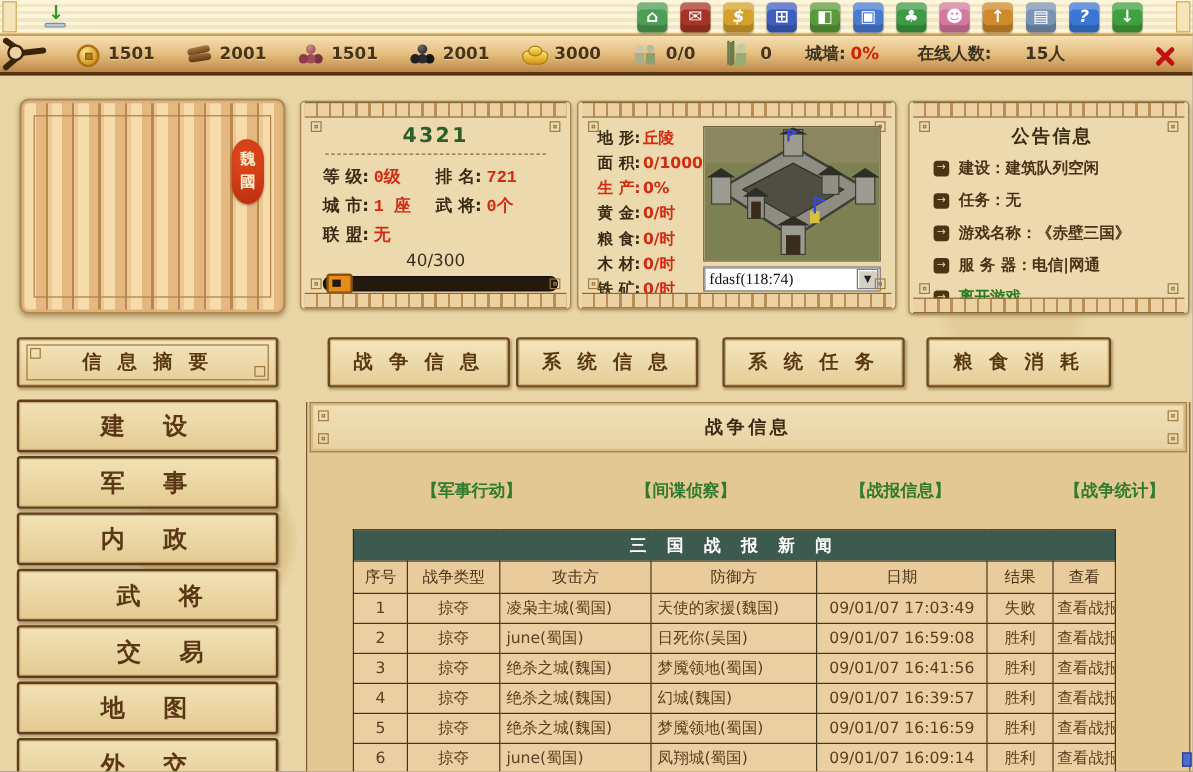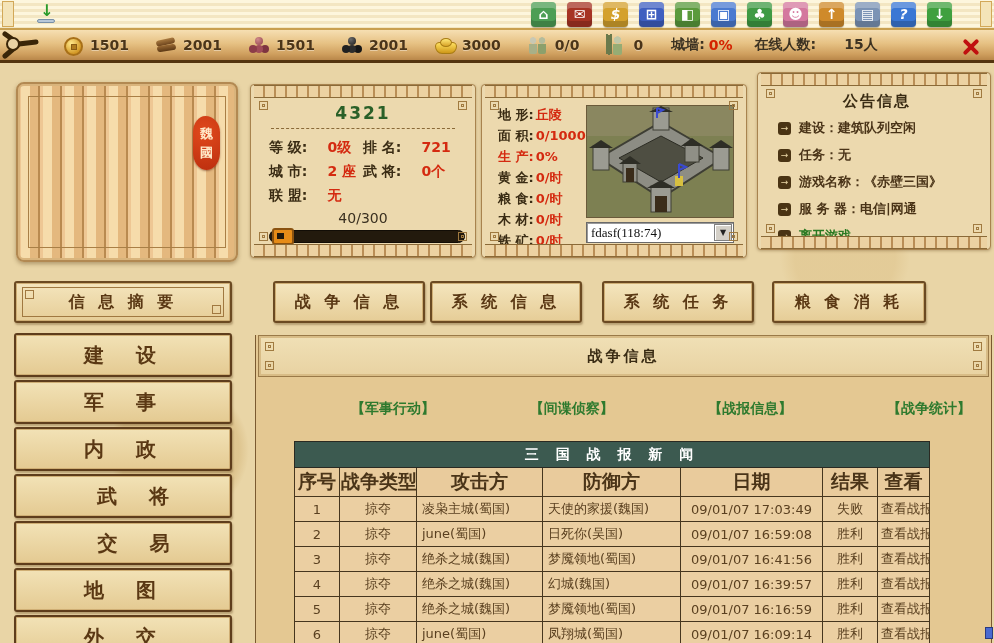--- a/index.html
+++ b/index.html
@@ -70,41 +70,41 @@
   #seal{position:absolute;right:16px;top:32px;width:27px;height:54px;background:radial-gradient(circle at 40% 30%,#e0491c,#bc2e0e);
     border-radius:46% 54% 50% 50%/30% 30% 32% 32%;color:#ffe9c8;font-size:13px;font-weight:bold;
     display:flex;flex-direction:column;align-items:center;justify-content:center;line-height:1.5;box-shadow:0 1px 2px rgba(90,30,10,.5);}
   
   #playerpanel{left:250px;top:84px;width:226px;height:174px;}
   .pbody{position:absolute;inset:14px 8px;padding:4px 10px 0 10px;}
   #playername{text-align:center;font-size:17px;font-weight:bold;color:#2a6028;letter-spacing:2px;}
   .dashes{border-top:1px dashed #8a6a38;margin:5px 2px 7px 2px;}
   #pstats{display:flex;flex-wrap:wrap;}
   .pstat{width:50%;padding:3px 0;font-size:14px;font-weight:bold;color:#3a2c14;white-space:nowrap;}
-  .pstat .v{color:#d42a10;margin-left:20px;}
+  .pstat .v{color:#d42a10;margin-left:4px;font-family:Liberation Mono, monospace;}
   #progresstext{text-align:center;font-size:14px;color:#3a3020;margin-top:2px;}
   .pbar{position:relative;margin:4px auto 0 auto;width:196px;height:13px;background:#231a0d;border-radius:7px;border:1px solid #120d06;}
   .pbar .pkey{position:absolute;left:2px;top:-3px;width:22px;height:17px;background:#e68c18;border:2px solid #8a5210;border-radius:3px;}
   .pbar .pkey::after{content:"";position:absolute;left:3px;top:3px;width:7px;height:6px;background:#231a0d;}
   
   #citypanel{left:481px;top:84px;width:266px;height:174px;}
   #citybody{position:absolute;inset:14px 8px;display:flex;padding:6px 4px 0 8px;}
   #citystats{width:104px;display:flex;flex-direction:column;gap:1px;}
   .cstat{font-size:13px;font-weight:bold;color:#3a2c14;white-space:nowrap;padding:1px 0;}
   .cstat .v{color:#d42a10;margin-left:2px;}
   .cstat.redlab{color:#d42a10;}
   #cityright{flex:1;display:flex;flex-direction:column;align-items:center;}
   #citymap{width:148px;height:114px;border:1px solid #6a5a3a;overflow:hidden;}
   #cityselect{margin-top:4px;width:148px;height:21px;background:#fff;border:1px solid #6a6a6a;display:flex;align-items:center;cursor:pointer;
      box-shadow:inset 1px 1px 0 #9a9a9a;}
   #cityselect .seltext{flex:1;font-family:Liberation Serif, serif;font-size:13px;color:#111;padding-left:4px;white-space:nowrap;overflow:hidden;}
   #cityselect .selbtn{width:18px;height:17px;margin-right:1px;background:#d4d0c8;border:1px solid #808080;
      box-shadow:inset 1px 1px 0 #fff;display:flex;align-items:center;justify-content:center;font-size:8px;color:#222;}
   
-  #noticepanel{left:757px;top:72px;width:234px;height:178px;}
+  #noticepanel{left:757px;top:84px;width:234px;height:178px;}
   #noticebody{position:absolute;inset:14px 8px;padding:5px 6px 0 12px;}
   #noticetitle{text-align:center;font-size:15px;font-weight:bold;color:#3a2c14;letter-spacing:2px;margin-bottom:8px;}
   .nitem{display:flex;align-items:center;gap:8px;margin-bottom:9px;cursor:default;}
   .nbullet{width:13px;height:13px;background:#4a3414;border-radius:3px;color:#ecd9a8;font-size:9px;line-height:13px;text-align:center;flex:none;}
   .ntext{font-size:13px;font-weight:bold;color:#4a3418;white-space:nowrap;}
   .nitem.green .ntext{color:#2a7a22;cursor:pointer;}
   
   .tabbtn{position:absolute;top:281px;height:42px;cursor:pointer;
     background:linear-gradient(#f4e5bd,#e6cd97);border:2px solid #6b4a22;border-radius:3px;
     box-shadow:inset 0 0 0 1px #cfae74,1px 2px 2px rgba(90,60,20,.35);
@@ -125,21 +125,21 @@
   #warpanel{position:absolute;left:255px;top:335px;width:737px;height:320px;background:#e4c892;border:1px solid #7a5a30;border-top:none;}
   #warheader{position:absolute;left:2px;right:2px;top:0;height:42px;background:linear-gradient(#f0e0b6,#e8d2a2);
     border:1px solid #9a7a48;box-shadow:inset 0 0 0 2px #d8bc86;display:flex;align-items:center;justify-content:center;}
   #warheader .lbl{font-size:15px;font-weight:bold;color:#3a2c14;letter-spacing:3px;}
   #warlinks{position:absolute;left:95px;right:20px;top:62px;height:24px;display:flex;justify-content:space-between;align-items:center;}
   .warlink{font-size:14px;font-weight:bold;color:#2e7a2e;cursor:pointer;white-space:nowrap;}
   
   #wartable{position:absolute;left:38px;top:106px;width:635px;border-collapse:collapse;table-layout:fixed;background:#ebcfa2;}
   #wartable th,#wartable td{border:1px solid #46361e;overflow:hidden;white-space:nowrap;}
   #wartable .ttl{height:26px;background:#3c5a50;color:#fff;font-size:14px;font-weight:bold;letter-spacing:6px;text-align:center;border:1px solid #2a2a22;}
-  #wartable thead th{height:27px;font-size:19px;font-weight:bold;color:#4a3418;text-align:center;background:#e9cb9c;}
+  #wartable thead th{height:27px;font-size:13px;font-weight:normal;color:#4a3418;text-align:center;background:#e9cb9c;}
   #wartable tbody td{height:25px;font-size:13px;color:#5a4020;text-align:center;padding:0 3px;}
   #wartable td.c-att,#wartable td.c-def{text-align:left;padding-left:5px;}
   #wartable td.c-view{cursor:pointer;text-align:right;}
   
   #scrollthumb{position:absolute;right:1px;bottom:4px;width:8px;height:12px;background:#4a6ad0;border:1px solid #2a3a80;}
   svg{display:block;}
 </style>
 </head>
 <body>
 
@@ -226,21 +226,21 @@
         </span>
         <span class="rgroup">
           <span class="ri ri-farmer"></span>
           <span class="rval">0</span>
         </span>
       </div>
     <span class="rtext" style="margin-left:28px;">
       <span>城墙:</span>
       <span class="redv">0%</span>
     </span>
-    <span class="rtext" style="margin-left:22px;gap:28px;">
+    <span class="rtext" style="margin-left:32px;gap:28px;">
       <span>在线人数:</span>
       <span>15人</span>
     </span>
     <div id="closex">
         <i></i>
         <i></i>
       </div>
   </div>
 
   <div id="woodpanel">
@@ -261,21 +261,21 @@
       <div class="dashes"></div>
       <div id="pstats">
 
       <span class="pstat">
             <span>等 级:</span><span class="v">0级</span>
           </span>
           <span class="pstat">
             <span>排 名:</span><span class="v">721</span>
           </span>
           <span class="pstat">
-            <span>城 市:</span><span class="v">2 座</span>
+            <span>城 市:</span><span class="v">1 座</span>
           </span>
           <span class="pstat">
             <span>武 将:</span><span class="v">0个</span>
           </span>
           <span class="pstat">
             <span>联 盟:</span><span class="v">无</span>
           </span>
         </div>
       <div id="progresstext">40/300</div>
       <div class="pbar">

